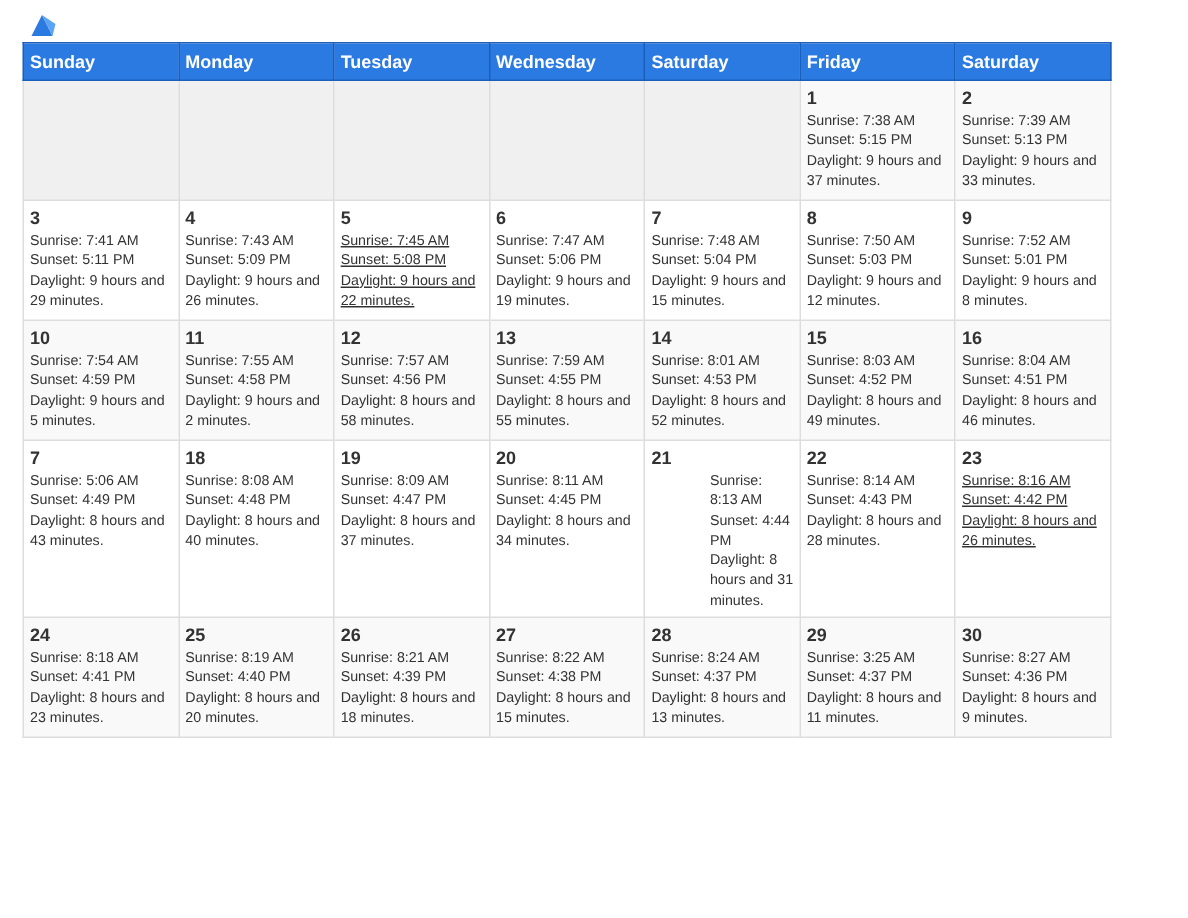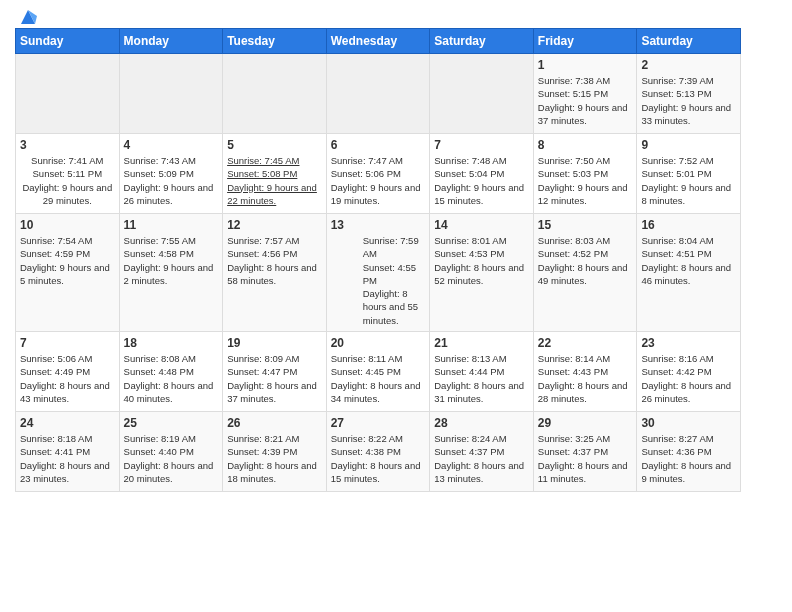--- a/index.html
+++ b/index.html
@@ -139,21 +139,21 @@
           <td>
             <span class="day-num">2</span>
             <div class="day-info" style="white-space: pre-line;">Sunrise: 7:39 AM
 Sunset: 5:13 PM
 Daylight: 9 hours and 33 minutes.</div>
           </td>
         </tr>
         <tr>
           <td>
             <span class="day-num">3</span>
-            <div class="day-info" style="white-space: pre-line; text-align: center;">Sunrise: 7:41 AM
+            <div class="day-info" style="white-space: pre-line;">Sunrise: 7:41 AM
 Sunset: 5:11 PM
 Daylight: 9 hours and 29 minutes.</div>
           </td>
           <td>
             <span class="day-num">4</span>
             <div class="day-info" style="white-space: pre-line;">Sunrise: 7:43 AM
 Sunset: 5:09 PM
 Daylight: 9 hours and 26 minutes.</div>
           </td>
           <td>
@@ -201,21 +201,21 @@
 Daylight: 9 hours and 2 minutes.</div>
           </td>
           <td>
             <span class="day-num">12</span>
             <div class="day-info" style="white-space: pre-line;">Sunrise: 7:57 AM
 Sunset: 4:56 PM
 Daylight: 8 hours and 58 minutes.</div>
           </td>
           <td>
             <span class="day-num">13</span>
-            <div class="day-info" style="white-space: pre-line; margin-left: 32px;">Sunrise: 7:59 AM
+            <div class="day-info" style="white-space: pre-line;">Sunrise: 7:59 AM
 Sunset: 4:55 PM
 Daylight: 8 hours and 55 minutes.</div>
           </td>
           <td>
             <span class="day-num">14</span>
             <div class="day-info" style="white-space: pre-line;">Sunrise: 8:01 AM
 Sunset: 4:53 PM
 Daylight: 8 hours and 52 minutes.</div>
           </td>
           <td>
@@ -251,33 +251,33 @@
 Daylight: 8 hours and 37 minutes.</div>
           </td>
           <td>
             <span class="day-num">20</span>
             <div class="day-info" style="white-space: pre-line;">Sunrise: 8:11 AM
 Sunset: 4:45 PM
 Daylight: 8 hours and 34 minutes.</div>
           </td>
           <td>
             <span class="day-num">21</span>
-            <div class="day-info" style="white-space: pre-line;">Sunrise: 8:13 AM
+            <div class="day-info" style="white-space: pre-line; margin-left: 39px;">Sunrise: 8:13 AM
 Sunset: 4:44 PM
 Daylight: 8 hours and 31 minutes.</div>
           </td>
           <td>
             <span class="day-num">22</span>
             <div class="day-info" style="white-space: pre-line;">Sunrise: 8:14 AM
 Sunset: 4:43 PM
 Daylight: 8 hours and 28 minutes.</div>
           </td>
           <td>
             <span class="day-num">23</span>
-            <div class="day-info" style="white-space: pre-line;">Sunrise: 8:16 AM
+            <div class="day-info" style="white-space: pre-line; text-decoration: underline;">Sunrise: 8:16 AM
 Sunset: 4:42 PM
 Daylight: 8 hours and 26 minutes.</div>
           </td>
         </tr>
         <tr>
           <td>
             <span class="day-num">24</span>
             <div class="day-info" style="white-space: pre-line;">Sunrise: 8:18 AM
 Sunset: 4:41 PM
 Daylight: 8 hours and 23 minutes.</div>

